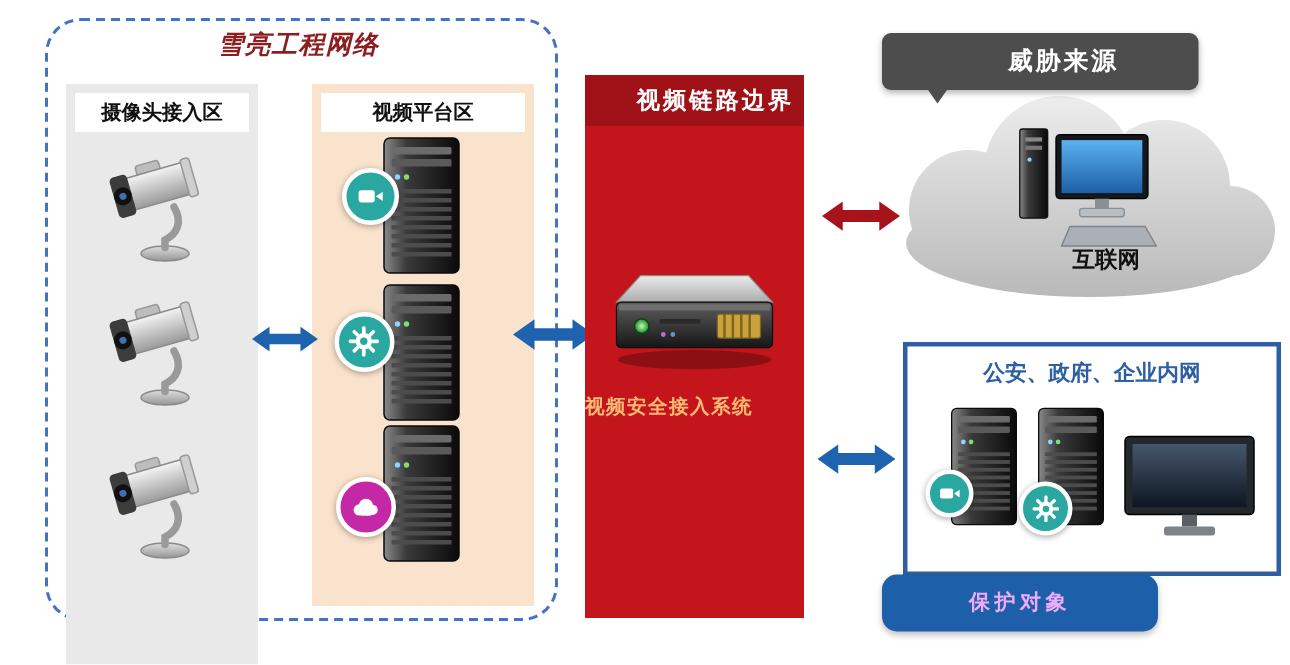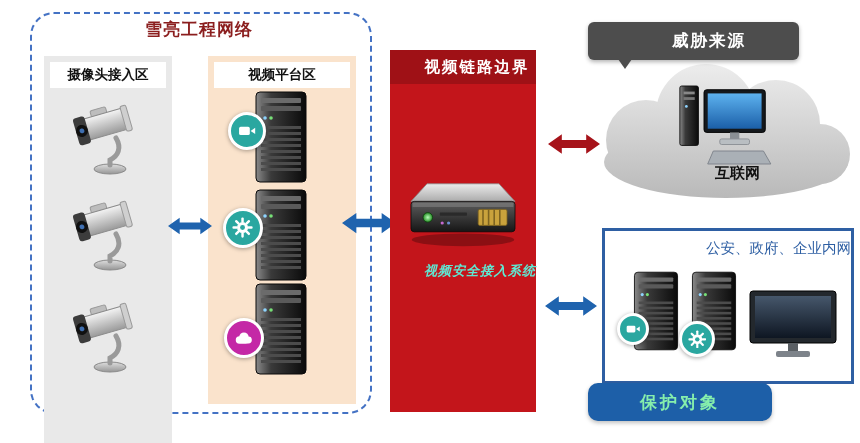--- a/index.html
+++ b/index.html
@@ -3,21 +3,21 @@
 <meta charset="utf-8">
 <style>
   html,body{margin:0;padding:0;background:#fff;}
   body{font-family:"DejaVu Sans","Liberation Sans",sans-serif;}
   .canvas{position:relative;width:860px;height:443px;background:#fff;overflow:hidden;}
 
   
   .dashed-box{position:absolute;left:30px;top:12px;width:338px;height:398px;
     border:2px dashed var(--dashed-border-blue,#4472c4);border-radius:24px;}
   .net-title{position:absolute;left:30px;top:18px;width:338px;text-align:center;
-    font-size:17px;font-weight:700;color:var(--title-dark-red,#8b1e1e);letter-spacing:1px;}
+    font-size:17px;font-weight:700;color:var(--title-dark-red,#8b1e1e);letter-spacing:1px;font-style:italic;}
 
   .camera-zone{position:absolute;left:44px;top:56px;width:128px;height:414px;
     background:var(--camera-zone-bg,#e9e9e9);}
   .platform-zone{position:absolute;left:208px;top:56px;width:148px;height:348px;
     background:var(--platform-zone-bg,#fae3cc);}
   .zone-label{position:absolute;left:6px;right:6px;top:6px;background:#fff;
     text-align:center;font-size:13.5px;font-weight:700;color:#111;padding:4px 0;}
 
   .cam{position:absolute;width:76px;height:82px;left:26px;}
   .cam1{top:38px}.cam2{top:134px}.cam3{top:236px}
@@ -44,52 +44,52 @@
   .a-internet{left:548px;top:130px;width:52px;height:28px;}
   .a-intranet{left:545px;top:292px;width:52px;height:28px;}
 
   
   .boundary-box{position:absolute;left:390px;top:50px;width:146px;height:362px;
     background:var(--boundary-red,#c3151b);}
   .boundary-header{position:absolute;left:0;right:0;top:0;height:34px;background:rgba(0,0,0,0.18);
     display:flex;align-items:center;justify-content:center;color:#fff;font-weight:700;
     font-size:15.5px;letter-spacing:2px;padding-left:28px;}
   .appliance{position:absolute;left:13px;top:118px;width:120px;height:86px;}
-  .system-label{position:absolute;left:0;right:0;top:212px;text-align:right;color:#5eead4;
-    font-weight:700;font-size:13px;letter-spacing:1px;font-style:italic;}
+  .system-label{position:absolute;left:0;right:0;top:212px;text-align:left;color:#fdba74;
+    font-weight:700;font-size:13px;letter-spacing:1px;}
 
   
   .cloud-wrap{position:absolute;left:594px;top:58px;width:264px;height:145px;z-index:1;}
   .bigcloud{position:absolute;left:0;top:0;width:264px;height:145px;}
   .desktop{position:absolute;left:84px;top:22px;width:104px;height:90px;}
   .cloud-label{position:absolute;left:36px;top:106px;width:130px;text-align:right;
     font-size:15px;font-weight:700;color:#111;}
 
   .bubble{position:absolute;left:588px;top:22px;width:180px;height:38px;z-index:3;
     background:var(--bubble-gray,#4d4d4d);border-radius:6px;display:flex;align-items:center;
     justify-content:center;color:#fff;font-weight:700;font-size:16.5px;letter-spacing:2px;
     box-shadow:0 2px 4px rgba(0,0,0,.3);padding-left:31px;}
   .bubble::after{content:"";position:absolute;left:30px;bottom:-9px;width:0;height:0;
     border-left:7px solid transparent;border-right:7px solid transparent;
     border-top:10px solid var(--bubble-gray,#4d4d4d);}
 
   
   .intranet-box{position:absolute;left:602px;top:228px;width:252px;height:156px;
     border:3px solid var(--intranet-border-blue,#2e5fa3);background:#fff;box-sizing:border-box;z-index:2;}
-  .intranet-title{position:absolute;left:0;right:0;top:8px;text-align:right;
-    color:var(--intranet-border-blue,#2e5fa3);font-weight:400;font-size:14.5px;}
+  .intranet-title{position:absolute;left:0;right:0;top:8px;text-align:center;
+    color:var(--intranet-border-blue,#2e5fa3);font-weight:700;font-size:14.5px;}
   .iserver{position:absolute;width:50px;height:88px;}
   .is1{left:26px;top:36px}.is2{left:84px;top:36px}
   .b-video2{left:12px;top:82px;width:32px;height:32px;}
   .b-gear2{left:74px;top:90px;width:36px;height:36px;}
   .imonitor{position:absolute;left:142px;top:58px;width:92px;height:74px;}
 
   .protect-pill{position:absolute;left:588px;top:383px;width:184px;height:38px;z-index:4;
     background:var(--badge-blue,#1d5fa8);border-radius:10px;display:flex;align-items:center;
-    justify-content:center;color:#86efac;font-weight:700;font-size:17px;letter-spacing:3px;
+    justify-content:center;color:#f0abfc;font-weight:700;font-size:14px;letter-spacing:3px;
     box-shadow:0 2px 4px rgba(0,0,0,.25);}
 
   .defs{position:absolute;width:0;height:0;overflow:hidden;}
 </style>
 </head>
 <body>
 
 <div class="canvas">
 
   <svg class="defs" aria-hidden="true">

